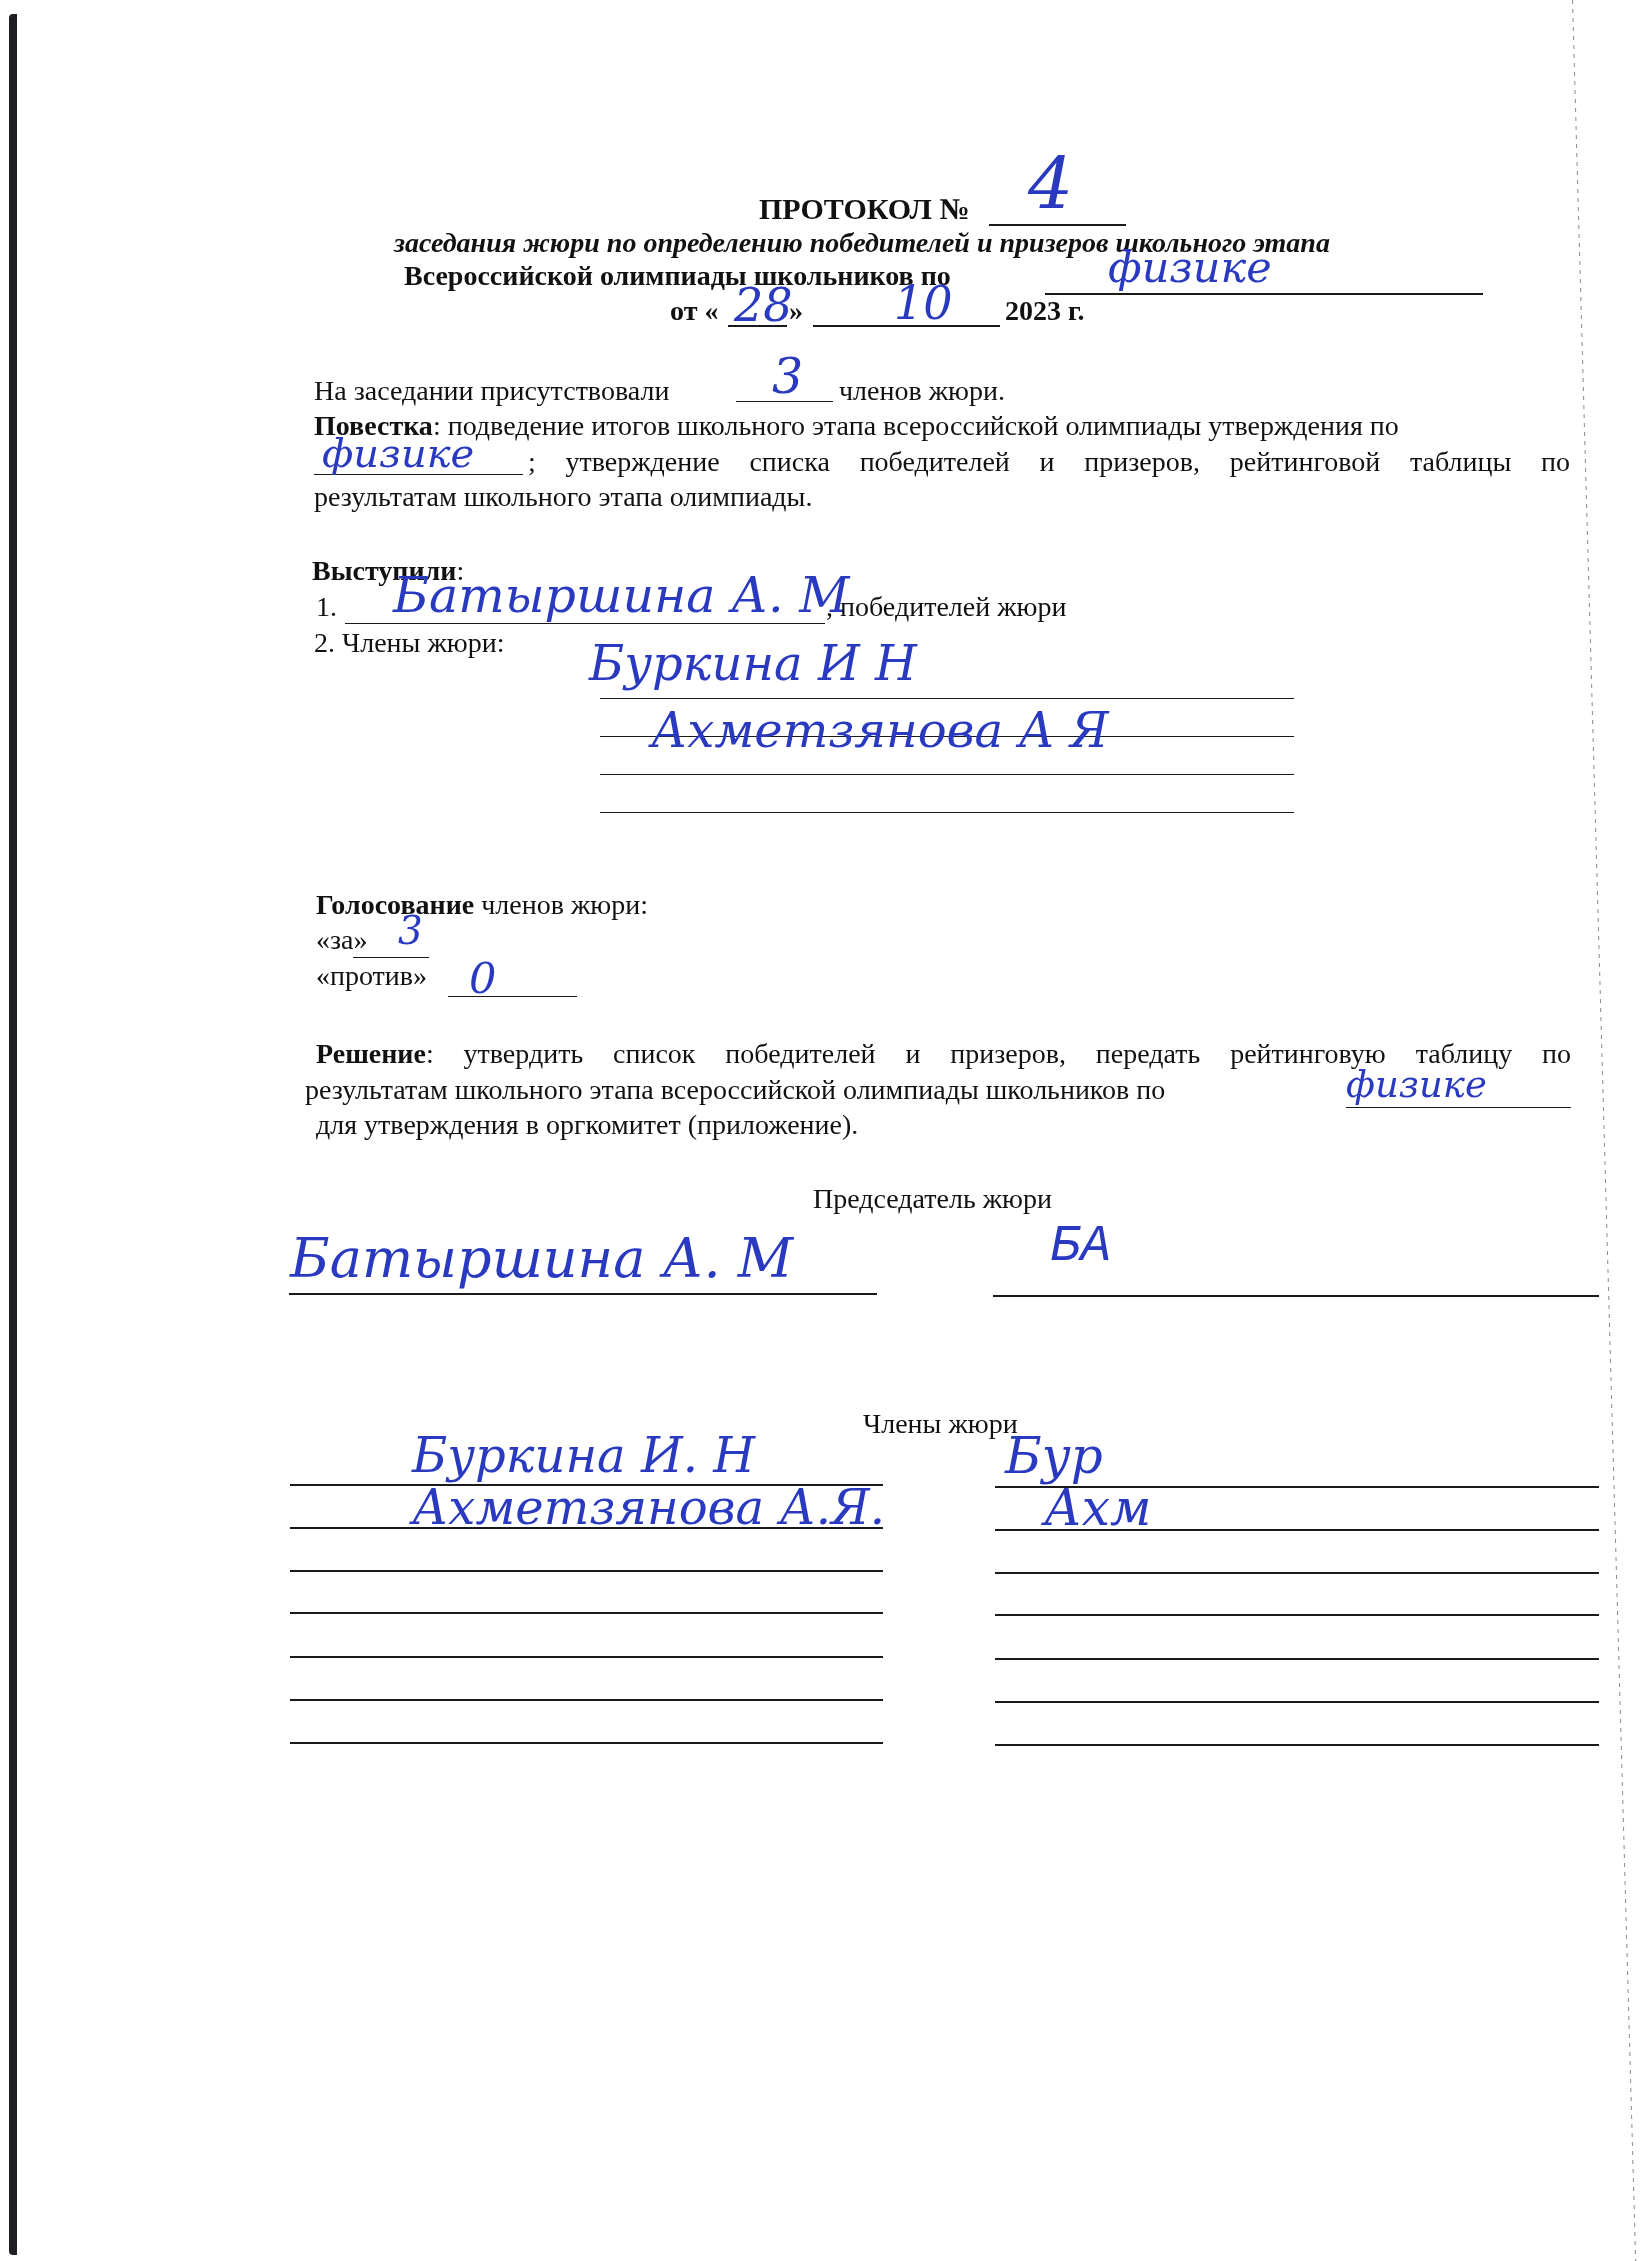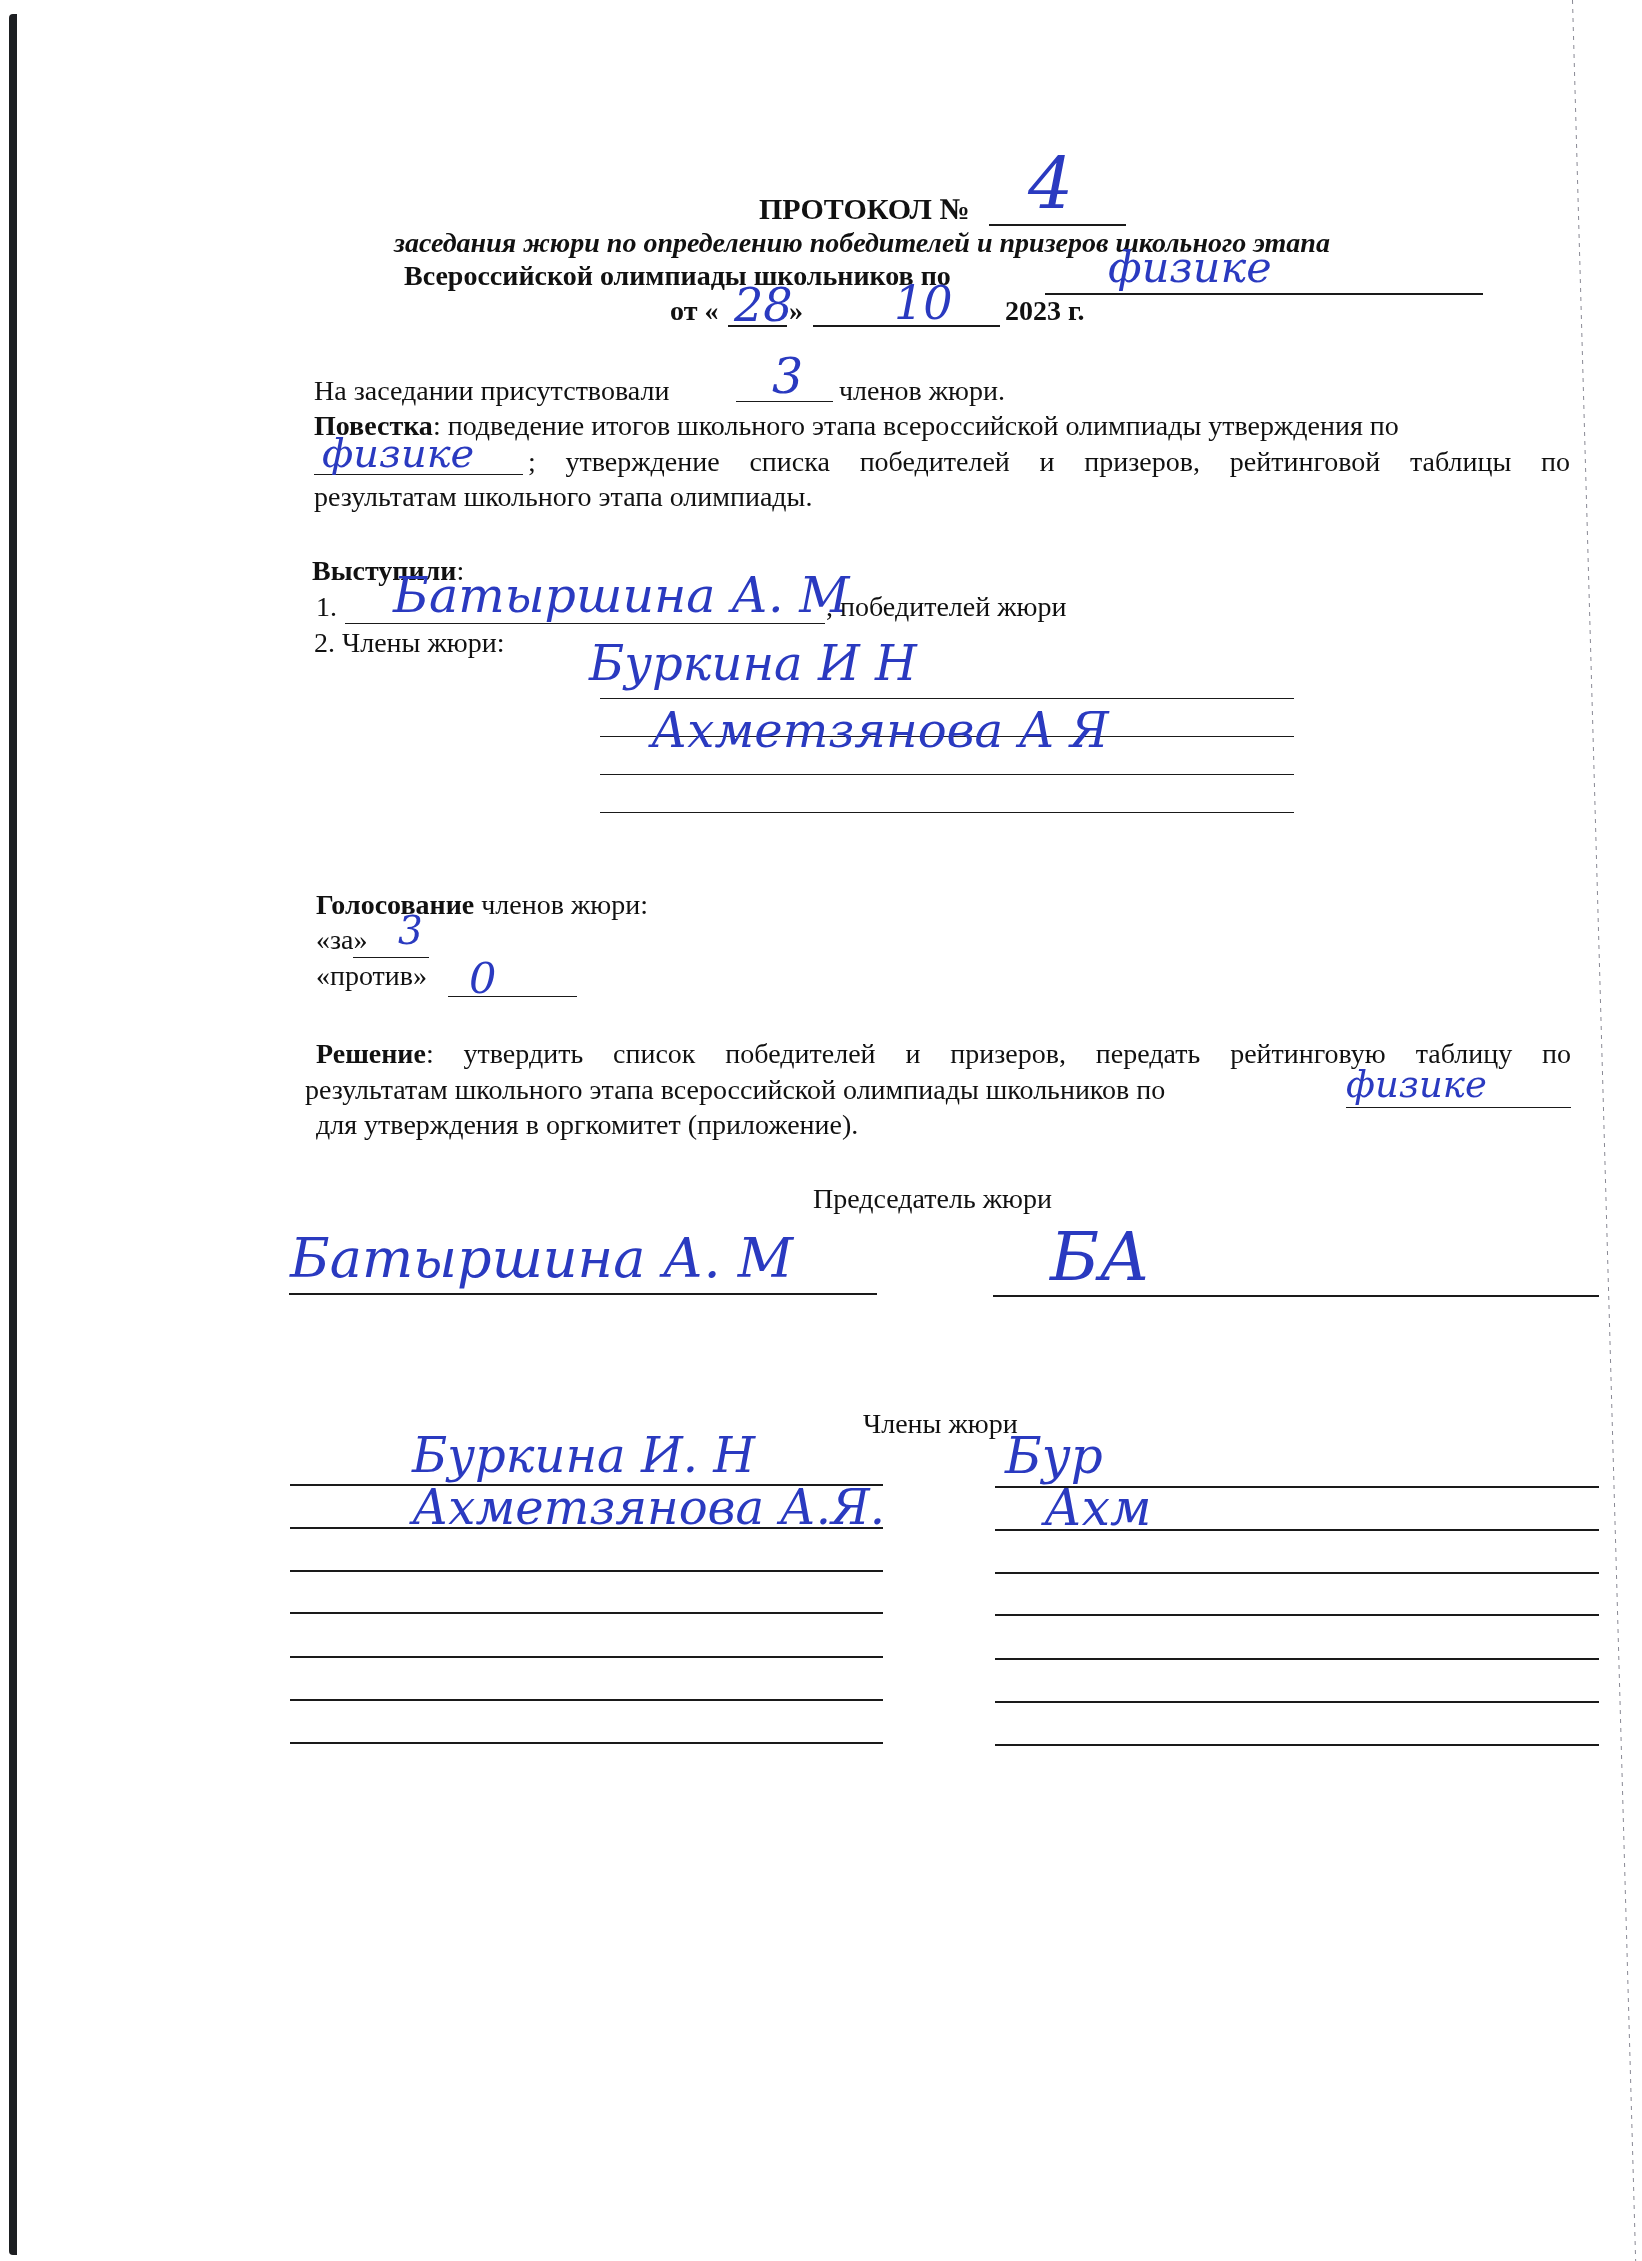--- a/index.html
+++ b/index.html
@@ -103,21 +103,21 @@
 </div>
 <div class="abs t" style="left:305px; top:1074px;">результатам школьного этапа всероссийской олимпиады школьников по</div>
 <div class="rule" style="left:1346px; top:1107px; width:225px; height:1.3px;"></div>
 <div class="hand" style="left:1346px; top:1063px; font-size:37px;">физике</div>
 <div class="abs t" style="left:316px; top:1109px;">для утверждения в оргкомитет (приложение).</div>
 
 <div class="abs t" style="left:813px; top:1183px;">Председатель жюри</div>
 <div class="rule" style="left:289px; top:1293px; width:588px;"></div>
 <div class="hand" style="left:290px; top:1227px; font-size:54px;">Батыршина А. М</div>
 <div class="rule" style="left:993px; top:1295px; width:606px;"></div>
-<div class="sig-mark" style="left:1050px; top:1218px; font-size:67px;">БА</div>
+<div class="sig-mark" style="left:1050px; top:1218px; font-size:51px;font-family:Liberation Mono, monospace;">БА</div>
 
 <div class="abs t" style="left:863px; top:1408px;">Члены жюри</div>
 
 <div class="rule" style="left:290px; top:1484px; width:593px;"></div>
 <div class="rule" style="left:290px; top:1527px; width:593px;"></div>
 <div class="rule" style="left:290px; top:1570px; width:593px;"></div>
 <div class="rule" style="left:290px; top:1612px; width:593px;"></div>
 <div class="rule" style="left:290px; top:1656px; width:593px;"></div>
 <div class="rule" style="left:290px; top:1699px; width:593px;"></div>
 <div class="rule" style="left:290px; top:1742px; width:593px;"></div>

